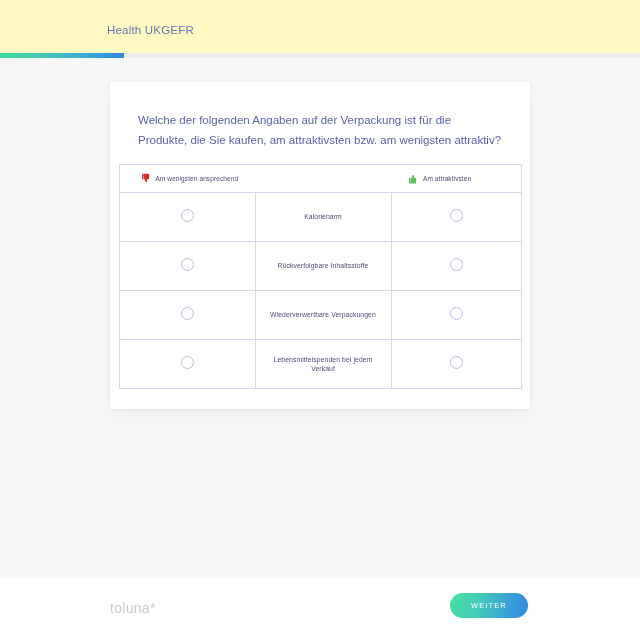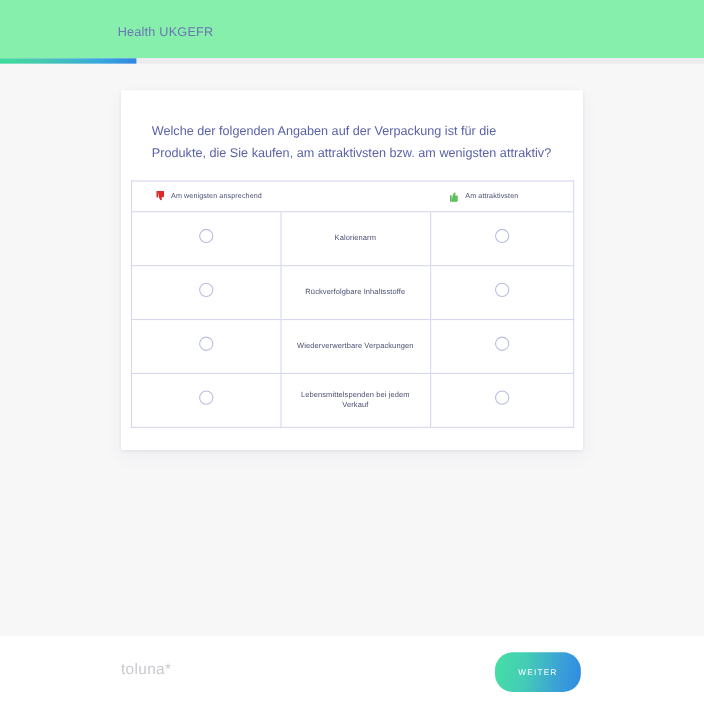--- a/index.html
+++ b/index.html
@@ -14,21 +14,21 @@
     overflow: hidden;
     position: relative;
   }
 
   
   .topbar {
     position: absolute;
     top: 0; left: 0;
     width: 640px;
     height: 53px;
-    background: #86efac;
+    background: #fef9c3;
     box-sizing: border-box;
   }
   .topbar-title {
     position: absolute;
     left: 107px;
     top: 24px;
     font-size: 11.5px;
     color: #6b74b5;
     letter-spacing: .2px;
     white-space: nowrap;
@@ -173,21 +173,21 @@
     font-size: 14px;
     color: #c9cace;
     letter-spacing: .3px;
     font-weight: 400;
   }
   .next-btn {
     position: absolute;
     left: 450px;
     top: 593px;
     width: 78px;
-    height: 36px;
+    height: 25px;
     border: none;
     border-radius: 16px;
     background: linear-gradient(100deg, #46dfa4 0%, #44cdb5 35%, #3a9fd8 75%, #2f8ae2 100%);
     color: #ffffff;
     font-size: 7.5px;
     letter-spacing: 1.1px;
     font-family: "Liberation Sans", sans-serif;
     cursor: pointer;
   }
 </style>

